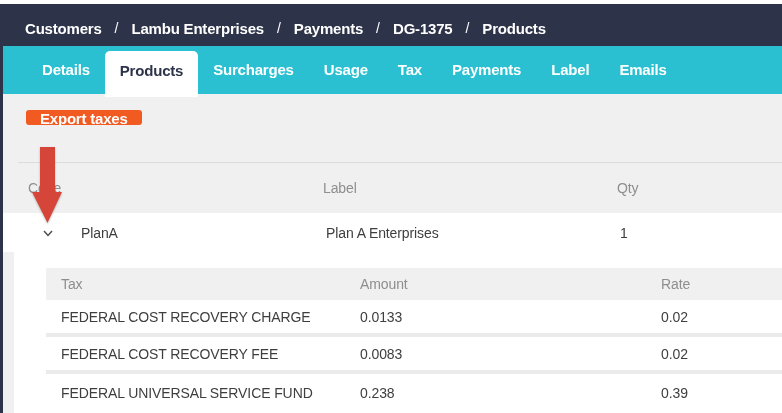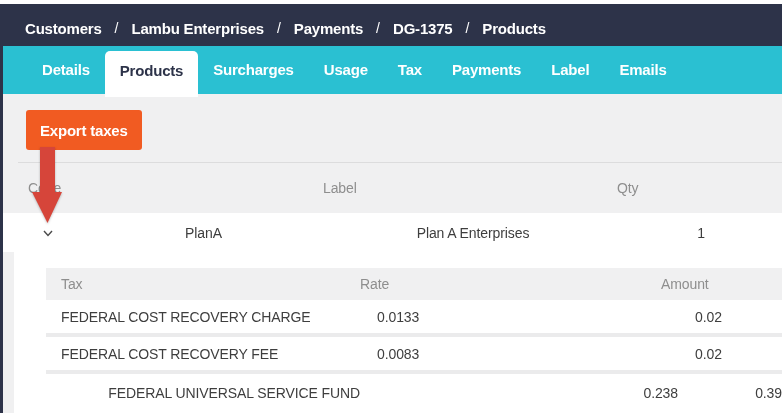--- a/index.html
+++ b/index.html
@@ -23,50 +23,50 @@
     background: #2ac0d2; display: flex; align-items: center; padding-left: 24px; z-index: 5; }
   .tab { color: #fff; font-size: 15px; font-weight: 700; letter-spacing: -0.2px;
     padding: 0 15px; line-height: 48px; height: 48px; cursor: pointer; white-space: nowrap; }
   .tab.active { background: #fff; color: #2d3349; height: 46px; margin-top: 7px;
     line-height: 39px; border-radius: 5px 5px 0 0; }
 
   
   .content { position: absolute; top: 94px; left: 3px; right: 0; bottom: 0;
     background: #f0f0f1; overflow: hidden; }
 
-  .export-btn { position: absolute; left: 23px; top: 16px; height: 40px;
+  .export-btn { position: absolute; left: 23px; top: 16px; height: 15px;
     background: #f15b22; color: #fff; font-size: 15px; font-weight: 700;
     font-family: "Liberation Sans", sans-serif; border: none; border-radius: 3px;
     padding: 0 14px; cursor: pointer; letter-spacing: -0.2px; }
 
   .divider { position: absolute; top: 68px; left: 15px; right: 0; height: 0;
     border-top: 1px solid #dcdcdd; }
 
   
   .main-head { position: absolute; top: 69px; left: 0; right: 0; height: 50px;
     display: grid; grid-template-columns: 295px 294px 1fr; padding-left: 25px;
     align-items: center; color: #8e8e8e; font-size: 14px; letter-spacing: -0.1px; }
   .main-row { position: absolute; top: 119px; left: 0; right: 0; height: 39px;
     background: #fff; display: grid; grid-template-columns: 40px 245px 294px 1fr;
     padding-left: 38px; align-items: center; color: #3e3e3e; font-size: 14px;
-    cursor: pointer; letter-spacing: -0.1px; text-align: center; }
+    cursor: pointer; letter-spacing: -0.1px; }
   .chev { width: 14px; height: 14px; display: inline-block; }
 
   
   .expand-panel { position: absolute; top: 158px; left: 11px; right: 0; bottom: 0;
     background: #fff; }
   .tax-table { position: absolute; top: 16px; left: 32px; right: 0; bottom: 0; }
   .tax-head { height: 32px; background: #f0f0f1; display: grid;
     grid-template-columns: 299px 301px 1fr; padding-left: 15px; align-items: center;
     color: #8e8e8e; font-size: 14px; letter-spacing: -0.1px; }
   .tax-row { height: 37px; background: #fff; display: grid;
     grid-template-columns: 299px 301px 1fr; padding-left: 15px; align-items: center;
     color: #3e3e3e; font-size: 14px; letter-spacing: -0.1px;
-    border-bottom: 4px solid #ebebec; gap: 17px; }
-  .tax-row:last-child { border-bottom: none; text-align: right; }
+    border-bottom: 4px solid #ebebec; }
+  .tax-row:last-child { border-bottom: none; }
 
   
   .arrow-annot { position: absolute; left: 26px; top: 52px; z-index: 20;
     filter: drop-shadow(0 1px 1px rgba(0,0,0,0.25)); pointer-events: none; }
 </style>
 </head>
 <body>
 
 <div class="stage">
 
@@ -115,22 +115,22 @@
       </span>
       <div>PlanA</div>
       <div>Plan A Enterprises</div>
       <div>1</div>
     </div>
 
     <div class="expand-panel">
       <div class="tax-table">
         <div class="tax-head">
           <div>Tax</div>
+          <div>Amount</div>
           <div>Rate</div>
-          <div>Amount</div>
         </div>
         <div class="tax-row">
           <div>FEDERAL COST RECOVERY CHARGE</div>
           <div>0.0133</div>
           <div>0.02</div>
         </div>
         <div class="tax-row">
           <div>FEDERAL COST RECOVERY FEE</div>
           <div>0.0083</div>
           <div>0.02</div>

